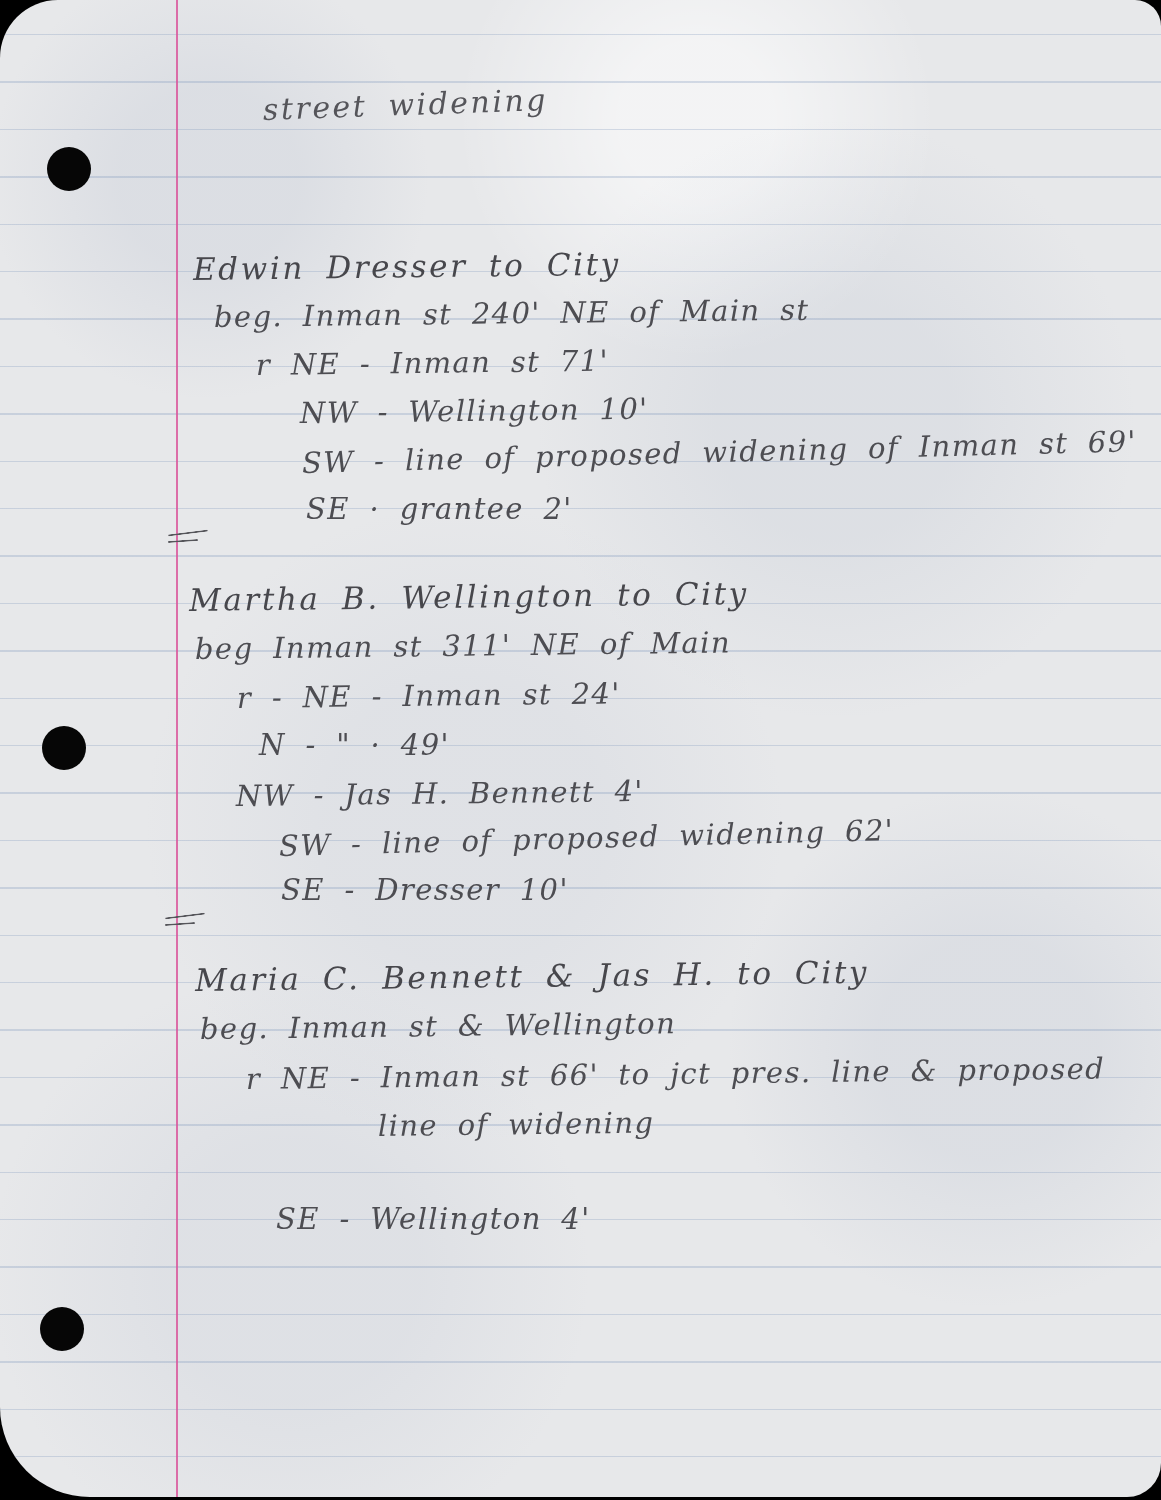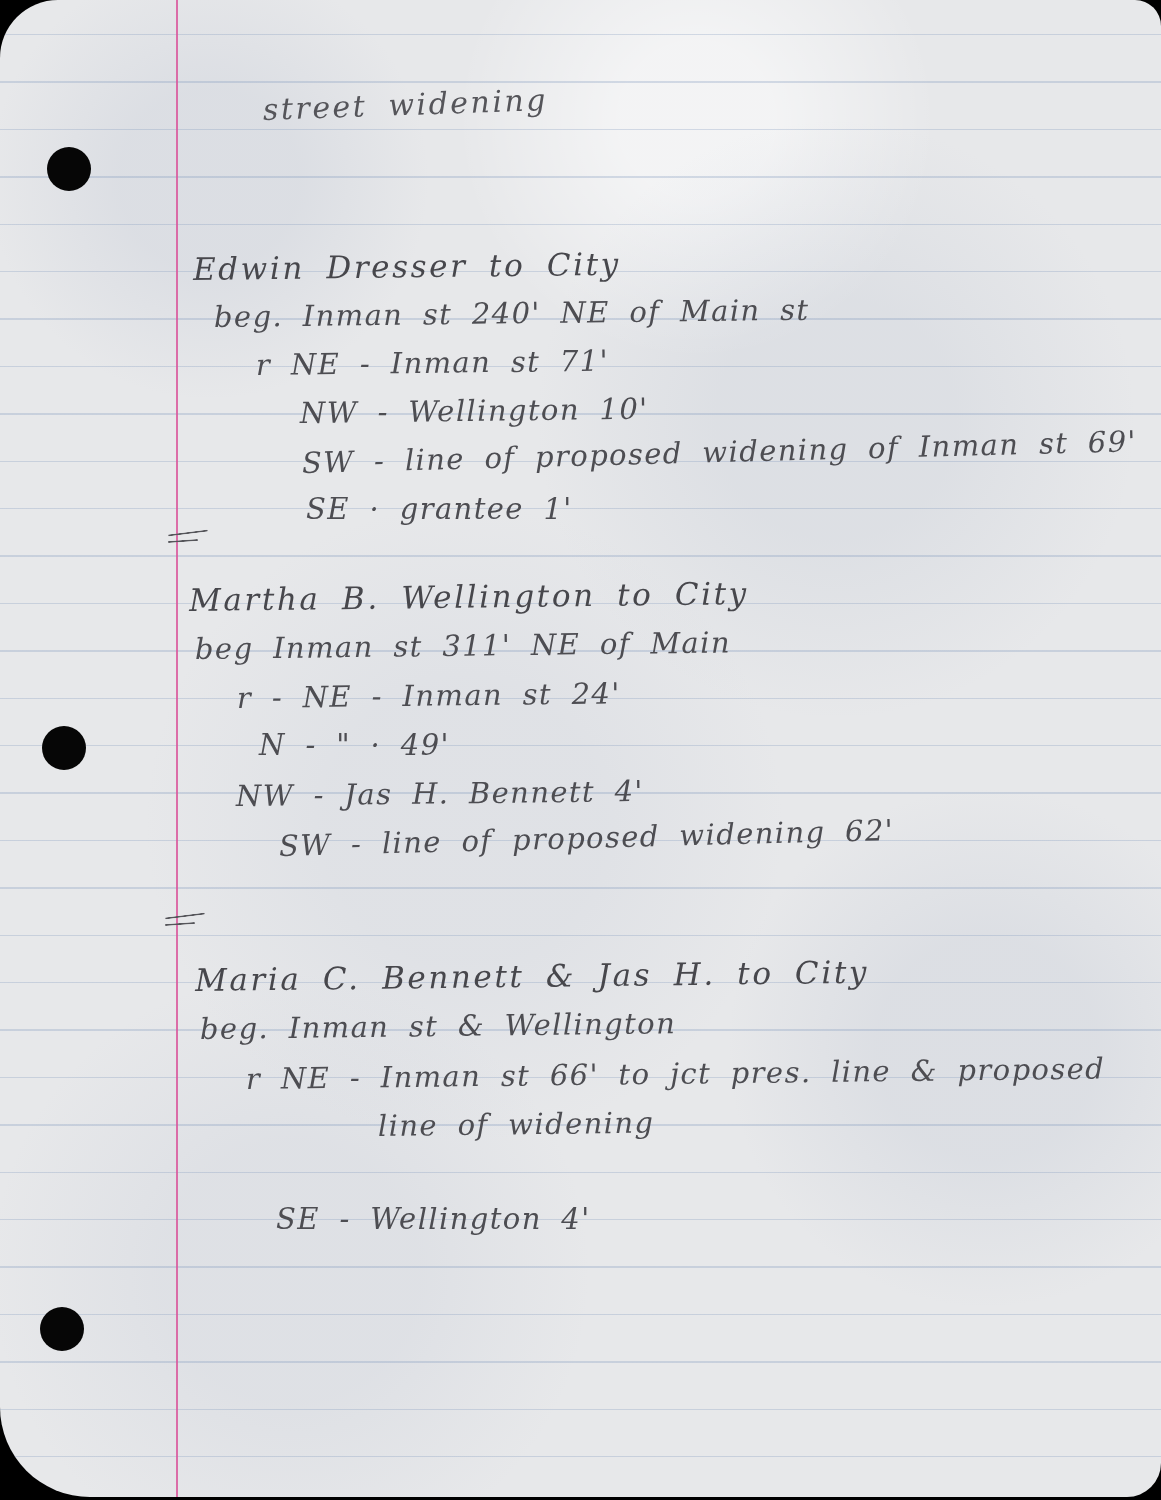--- a/index.html
+++ b/index.html
@@ -113,33 +113,34 @@
     <div class="hole h2"></div>
     <div class="hole h3"></div>
 
     <div class="hand title" style="left:263px; top:92px;">street widening</div>
 
     <div class="hand heading" style="left:193px; top:251px;">Edwin Dresser to City</div>
     <div class="hand" style="left:214px; top:300px;">beg. Inman st 240' NE of Main st</div>
     <div class="hand" style="left:256px; top:348px;">r NE - Inman st 71'</div>
     <div class="hand" style="left:300px; top:396px;">NW - Wellington 10'</div>
     <div class="hand up" style="left:302px; top:446px;">SW - line of proposed widening of Inman st 69'</div>
-    <div class="hand flat" style="left:306px; top:492px;">SE · grantee 1'</div>
+    <div class="hand flat" style="left:306px; top:492px;">SE · grantee 2'</div>
 
     <div class="sep" style="left:168px; top:530px;">
       <span class="s-a"></span>
         <span class="s-b"></span>
     </div>
 
     <div class="hand heading" style="left:189px; top:582px;">Martha B. Wellington  to City</div>
     <div class="hand" style="left:195px; top:632px;">beg  Inman st 311' NE of Main</div>
     <div class="hand" style="left:237px; top:681px;">r - NE - Inman st 24'</div>
     <div class="hand flat" style="left:259px; top:728px;">N -   "   ·   49'</div>
     <div class="hand" style="left:236px; top:779px;">NW - Jas H. Bennett  4'</div>
     <div class="hand up" style="left:279px; top:829px;">SW - line of proposed widening 62'</div>
+    <div class="hand flat" style="left:281px; top:873px;">SE -  Dresser 10'</div>
 
     <div class="sep" style="left:165px; top:913px;">
       <span class="s-a"></span>
         <span class="s-b"></span>
     </div>
 
     <div class="hand heading" style="left:195px; top:962px;">Maria C. Bennett &amp; Jas H.    to City</div>
     <div class="hand" style="left:200px; top:1012px;">beg. Inman st &amp; Wellington</div>
     <div class="hand" style="left:246px; top:1062px;">r NE - Inman st 66' to jct pres. line &amp; proposed</div>
     <div class="hand" style="left:378px; top:1109px;">line of widening</div>

